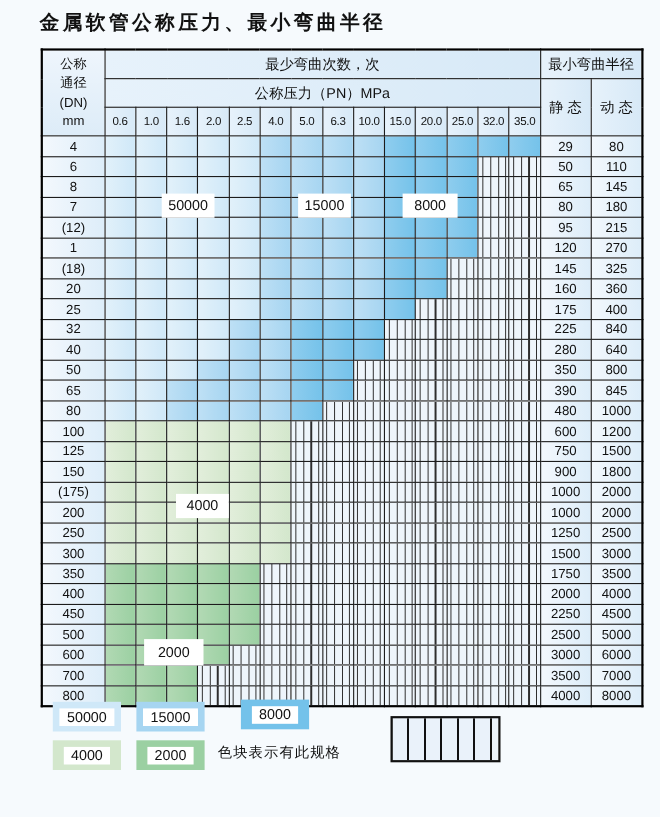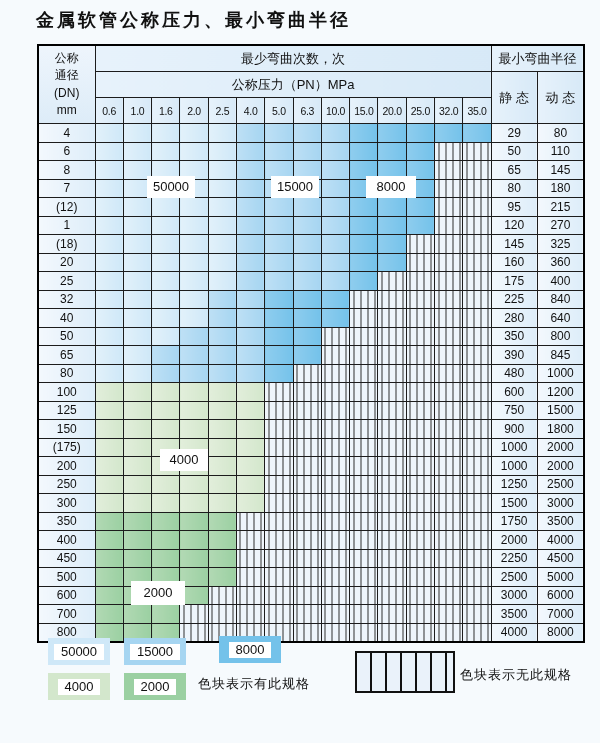--- a/index.html
+++ b/index.html
@@ -663,14 +663,13 @@
       <span class="inner">8000</span>
     </div>
   <div class="swatch" id="sw-4000" style="background: rgb(211, 231, 204);">
       <span class="inner">4000</span>
     </div>
   <div class="swatch" id="sw-2000" style="background: rgb(155, 208, 162);">
       <span class="inner">2000</span>
     </div>
   <div id="legend-avail">色块表示有此规格</div>
   <div id="hatch-box"></div>
-  <div id="legend-none">色块表示无此规格</div>
 </div>
 
 </body></html>

